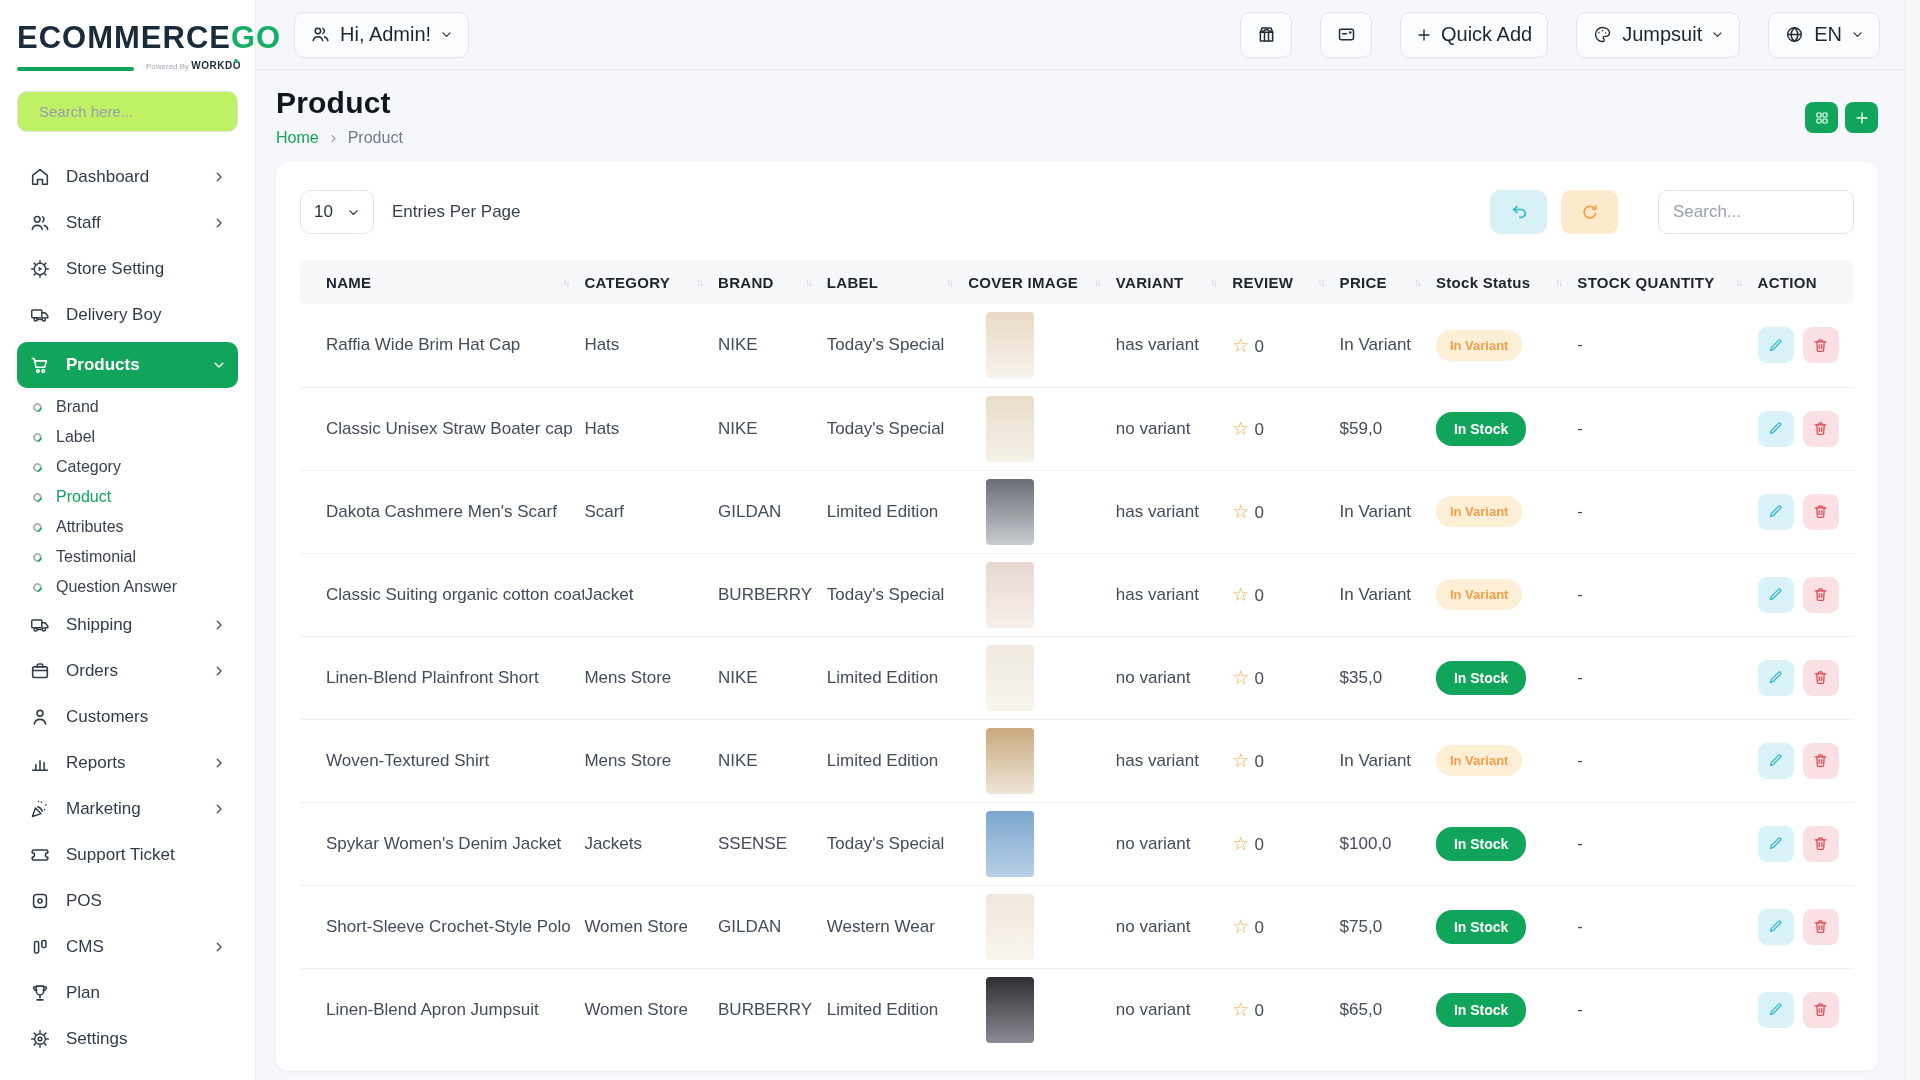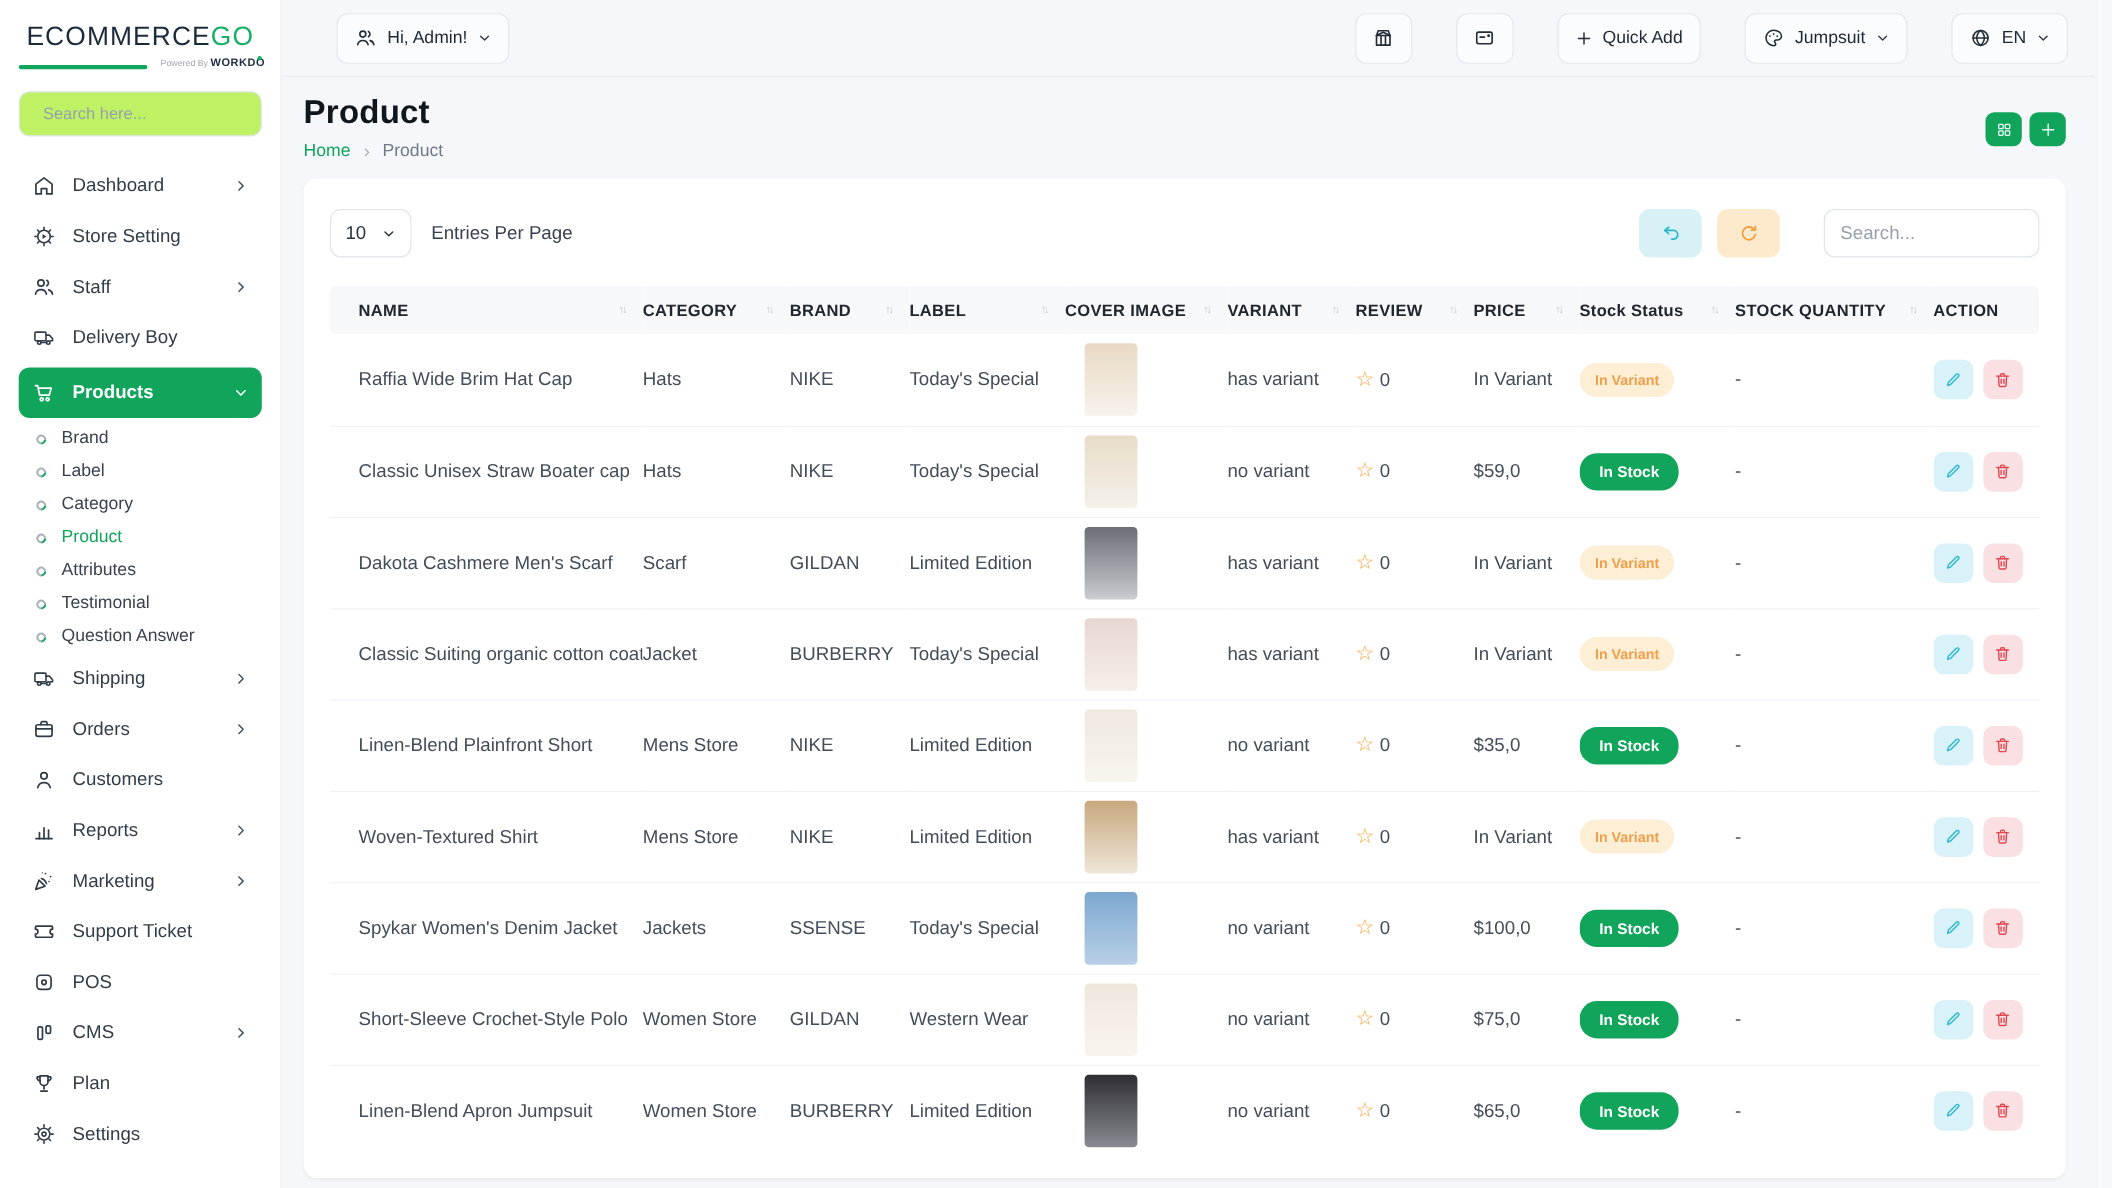--- a/index.html
+++ b/index.html
@@ -19,21 +19,21 @@
     --variant-text:#f0a04b;
     --variant-bg:#fdeed6;
   }
   *{box-sizing:border-box;margin:0;padding:0;}
   html,body{width:1920px;height:1080px;overflow:hidden;}
   body{font-family:"Liberation Sans","DejaVu Sans",sans-serif;background:var(--bg);color:var(--body);}
   svg.use{display:block;}
 
   
   .sidebar{position:fixed;left:0;top:0;width:256px;height:1080px;background:#fff;border-right:1px solid var(--border);padding:20px 17px 0 17px;z-index:5;}
-  .logo-line1{font-size:24px;font-weight:400;letter-spacing:1px;color:#1c2b3a;white-space:nowrap;text-align:center;}
+  .logo-line1{font-size:31px;font-weight:700;letter-spacing:1px;color:#1c2b3a;white-space:nowrap;}
   .logo-line1 .accent{color:var(--green-bright);}
   .logo-line2{display:flex;align-items:flex-end;gap:12px;margin-top:5px;}
   .logo-bar{width:152px;height:4px;border-radius:2px;background:var(--green);}
   .powered{font-size:8px;color:#a0a7b1;white-space:nowrap;line-height:1;}
   .powered b{font-size:10px;color:#233043;letter-spacing:.5px;}
   .powered .gdot{display:inline-block;width:4px;height:4px;border-radius:50%;background:var(--green-bright);vertical-align:top;margin-left:-7px;margin-top:-2px;}
   .side-search{margin-top:20px;height:41px;border:1px solid #dfe3ea;border-radius:10px;display:flex;align-items:center;gap:9px;padding:0 12px;background:#bef264;}
   .side-search svg{width:18px;height:18px;color:#51586379;color:#515863;}
   .side-search input{border:none;outline:none;flex:1;font-size:15px;color:#495057;background:transparent;font-family:inherit;}
   .side-search input::placeholder{color:#98a0ad;}
@@ -47,21 +47,21 @@
   .m-sub{display:flex;align-items:center;gap:14px;height:30px;padding:0 12px 0 16px;font-size:16px;color:#39424e;cursor:pointer;}
   .m-sub .dot{width:9px;height:9px;border:2px solid #a9b1bb;border-bottom-color:var(--green);border-radius:50%;flex:none;transform:rotate(-45deg);}
   .m-sub.active{color:var(--green);}
 
   
   .fake-scrollbar{position:fixed;right:0;top:0;width:15px;height:1080px;background:#f7f8f9;border-left:1px solid #ebedef;z-index:9;}
 
   
   .main{margin-left:256px;width:1648px;}
   .topbar{height:70px;display:flex;align-items:center;justify-content:space-between;padding:0 24px 0 38px;border-bottom:1px solid #e9ebf0;}
-  .tb-btn{display:inline-flex;align-items:center;gap:9px;height:46px;padding:0 15px;background:#fbfcfd;border:1px solid #e3e6ec;border-radius:10px;font-size:16px;color:#1d2632;cursor:pointer;font-family:inherit;margin-left:12px;}
+  .tb-btn{display:inline-flex;align-items:center;gap:9px;height:46px;padding:0 15px;background:#fbfcfd;border:1px solid #e3e6ec;border-radius:10px;font-size:20px;color:#1d2632;cursor:pointer;font-family:inherit;}
   .tb-btn svg{width:21px;height:21px;color:#222b36;}
   .tb-btn .chev{width:13px;height:13px;color:#333c47;}
   .tb-right{display:flex;align-items:center;gap:28px;}
   .tb-icon{width:52px;justify-content:center;padding:0;}
 
   .content{padding:16px 26px 0 20px;}
   .title-row{display:flex;justify-content:space-between;align-items:flex-start;}
   .page-title{font-size:30px;font-weight:700;color:#10161d;letter-spacing:.2px;}
   .breadcrumb{margin-top:9px;font-size:16px;display:flex;align-items:center;gap:9px;}
   .breadcrumb a{color:var(--green);text-decoration:none;cursor:pointer;}
@@ -316,32 +316,32 @@
         <svg class="use mi">
           <use href="#i-home"></use>
         </svg>
         <span class="ml">Dashboard</span>
         <svg class="use chev">
           <use href="#i-chev-right"></use>
         </svg>
       </div>
       <div class="m-item">
         <svg class="use mi">
+          <use href="#i-users"></use>
+        </svg>
+        <span class="ml">Staff</span>
+        <svg class="use chev">
+          <use href="#i-chev-right"></use>
+        </svg>
+      </div>
+      <div class="m-item">
+        <svg class="use mi">
           <use href="#i-store-gear"></use>
         </svg>
         <span class="ml">Store Setting</span>
-      </div>
-      <div class="m-item">
-        <svg class="use mi">
-          <use href="#i-users"></use>
-        </svg>
-        <span class="ml">Staff</span>
-        <svg class="use chev">
-          <use href="#i-chev-right"></use>
-        </svg>
       </div>
       <div class="m-item">
         <svg class="use mi">
           <use href="#i-truck"></use>
         </svg>
         <span class="ml">Delivery Boy</span>
       </div>
       <div class="m-item active">
         <svg class="use mi">
           <use href="#i-cart"></use>

